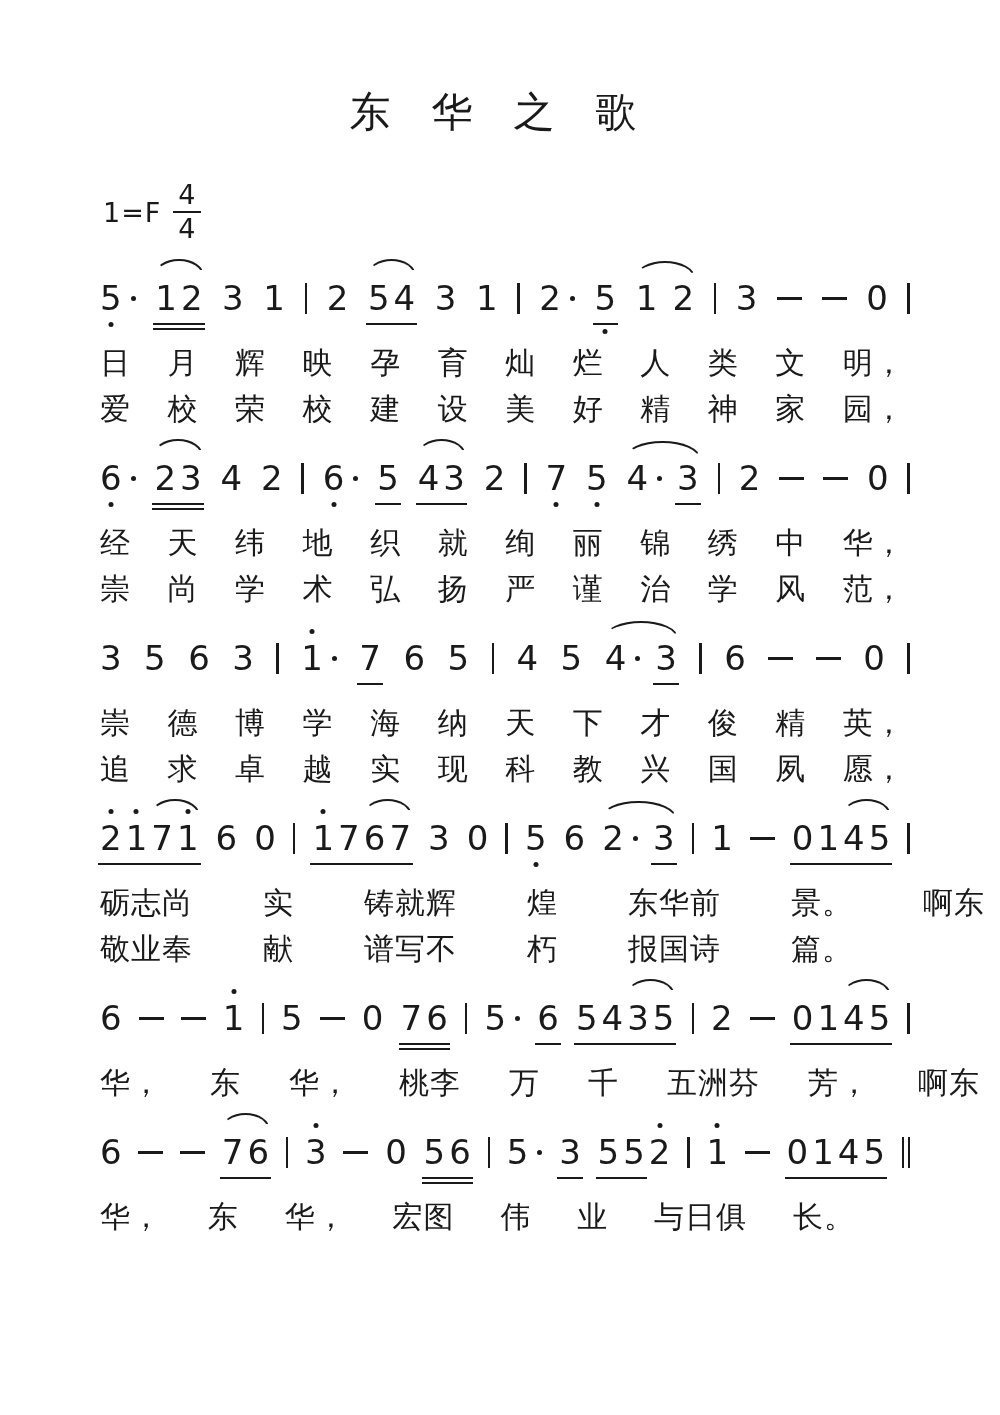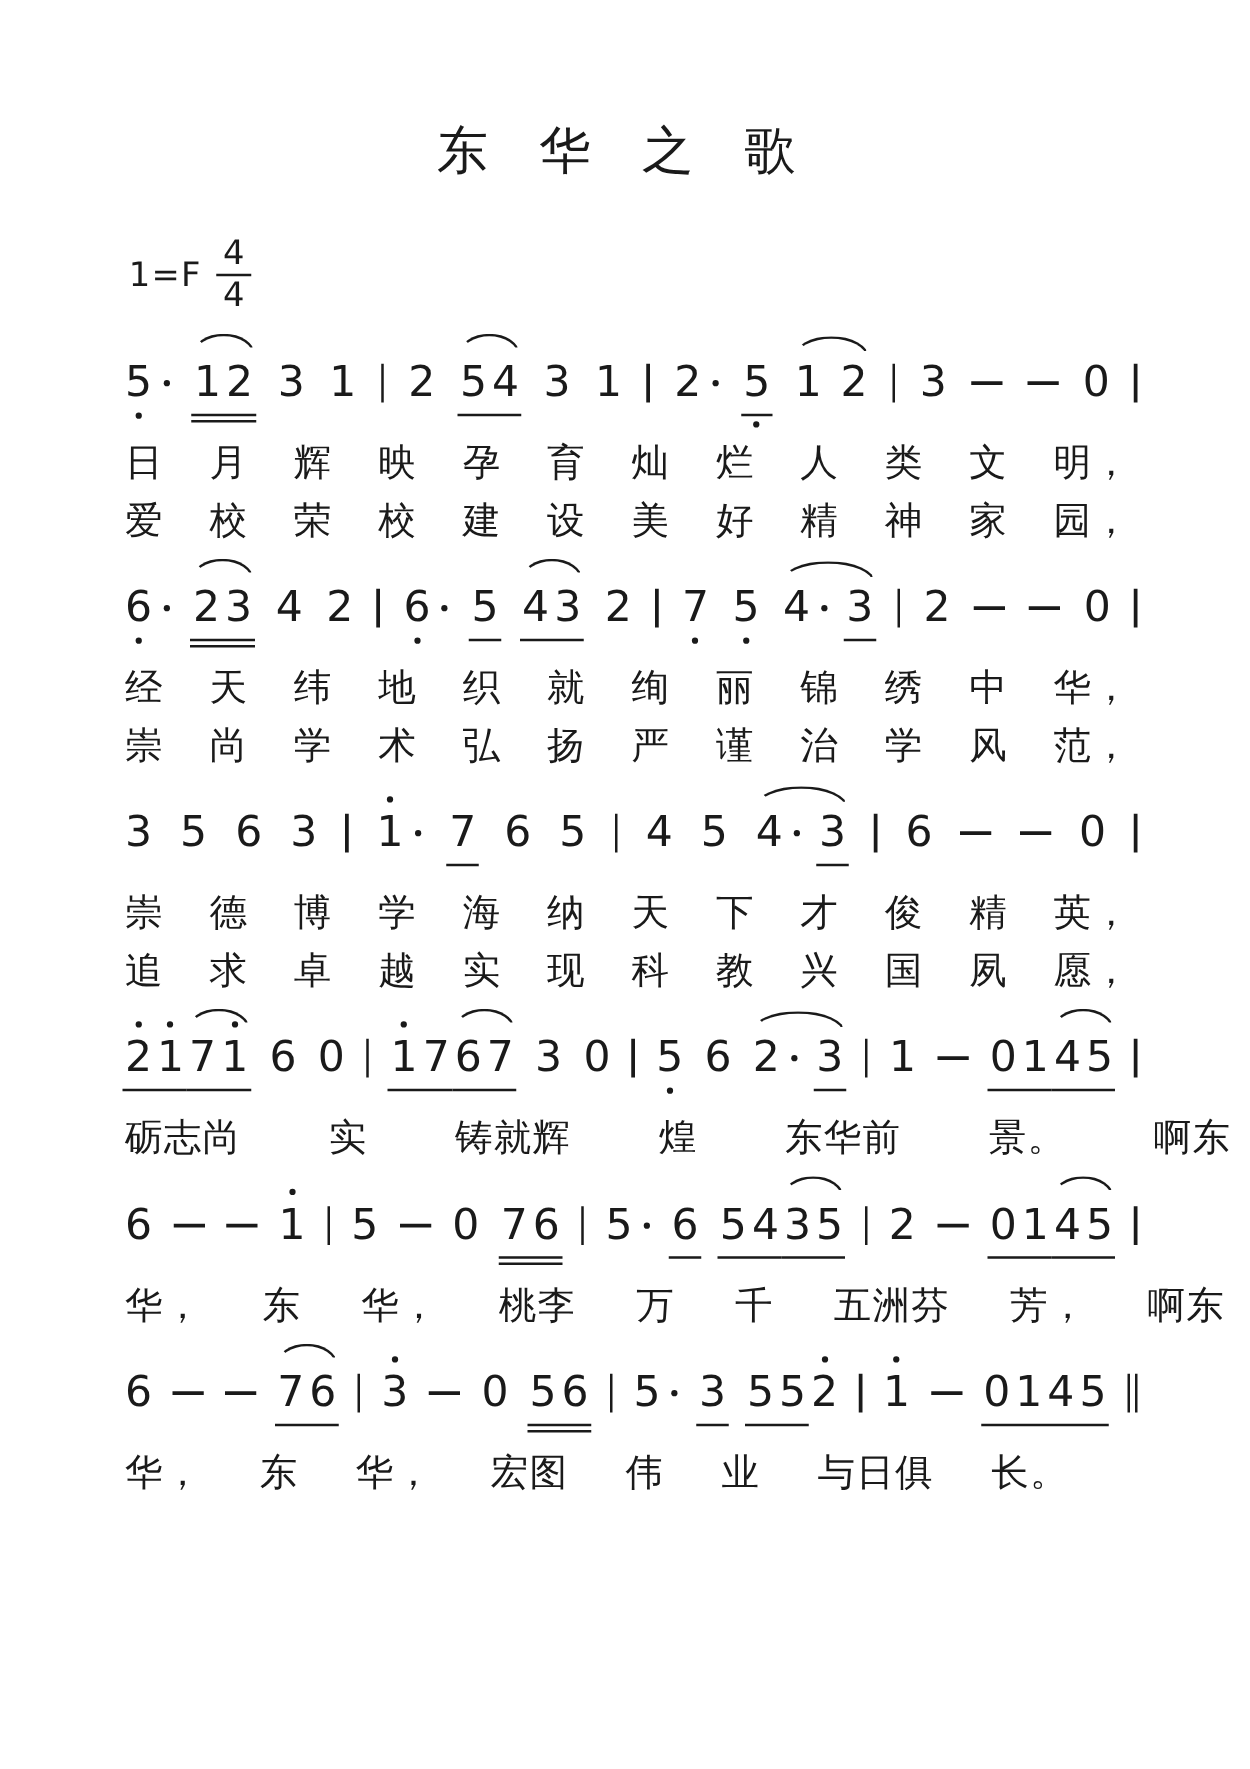--- a/index.html
+++ b/index.html
@@ -1,21 +1,21 @@
 <!DOCTYPE html>
 <html><head>
 <meta charset="utf-8">
 <style>
   html,body{margin:0;padding:0;}
   body{
     width:1000px;height:1415px;overflow:hidden;
     background:#ffffff;color:#1a1a1a;
     font-family:"DejaVu Sans","Liberation Sans",sans-serif;
   }
-  .page{width:1000px;height:1150px;padding-top:56px;box-sizing:border-box;margin-top:36px;}
+  .page{width:1000px;height:1150px;padding-top:84px;box-sizing:border-box;}
 
   
   .title{
     text-align:center;font-size:41px;letter-spacing:14px;
     height:56px;line-height:56px;margin-bottom:34px;font-weight:500;
   }
   .meta-row{
     display:flex;justify-content:space-between;align-items:center;
     margin:0 72px 24px 103px;height:76px;
   }
@@ -432,20 +432,29 @@
         </div>
         <div class="lyric-row">
           <span class="lyric-syllable">砺志尚</span>
           <span class="lyric-syllable">实</span>
           <span class="lyric-syllable">铸就辉</span>
           <span class="lyric-syllable">煌</span>
           <span class="lyric-syllable">东华前</span>
           <span class="lyric-syllable">景。</span>
           <span class="lyric-syllable">啊东</span>
         </div>
+        <div class="lyric-row">
+          <span class="lyric-syllable">敬业奉</span>
+          <span class="lyric-syllable">献</span>
+          <span class="lyric-syllable">谱写不</span>
+          <span class="lyric-syllable">朽</span>
+          <span class="lyric-syllable">报国诗</span>
+          <span class="lyric-syllable">篇。</span>
+          <span class="lyric-syllable pad">啊东</span>
+        </div>
       </div>
       <div class="score-line line-5">
         <div class="notes-row">
           <span class="tok">
             <span class="ch">6</span>
           </span>
           <span class="dash"></span>
           <span class="dash"></span>
           <span class="tok">
             <span class="ch">1<i class="dot-a"></i></span>

